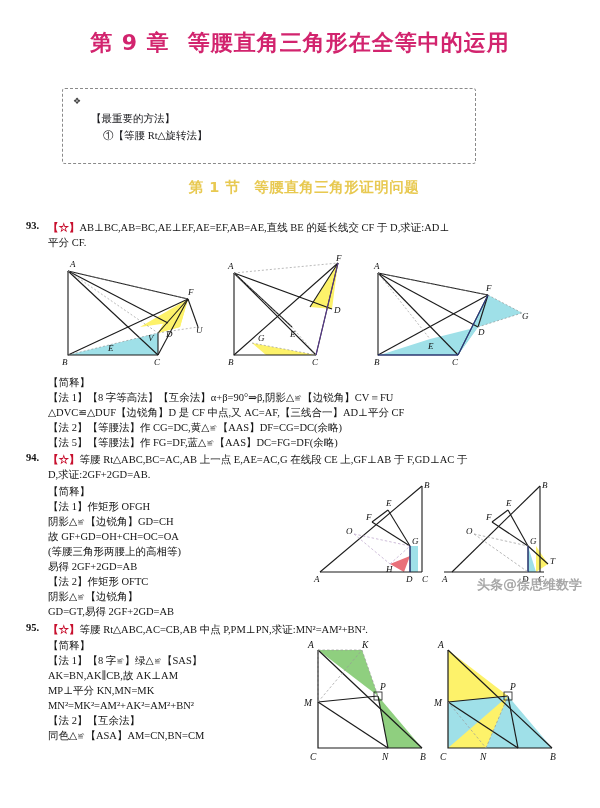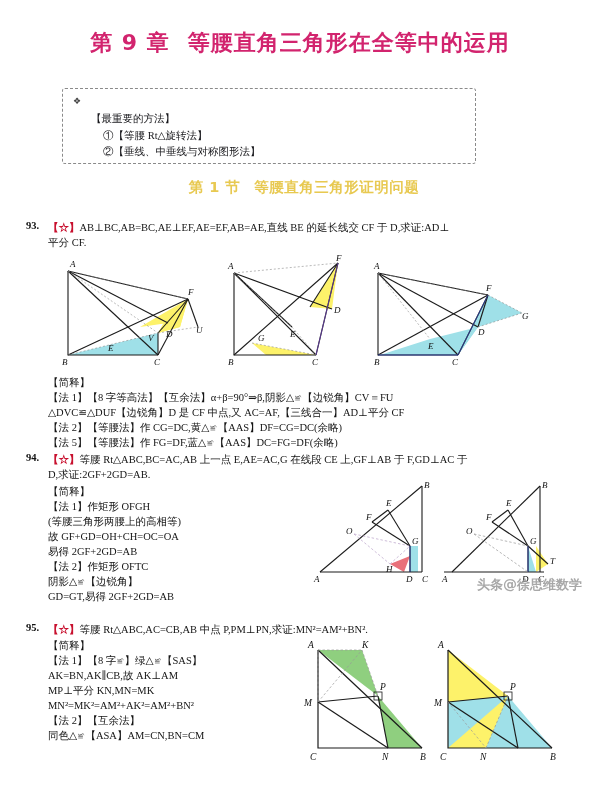--- a/index.html
+++ b/index.html
@@ -95,21 +95,20 @@
 
   <div class="chapter-title">
     <span class="num">第 9 章</span><span>等腰直角三角形在全等中的运用</span>
   </div>
 
   <div class="method-box">
     <span class="bullet">❖</span>
     <div class="method-lines">
       <div>【最重要的方法】</div>
       <div class="ind">①【等腰 Rt△旋转法】</div>
-      <div class="ind">②【垂线、中垂线与对称图形法】</div>
     </div>
   </div>
 
   <div class="section-header">
     <span class="sn">第 1 节</span><span>等腰直角三角形证明问题</span>
   </div>
 
   <div class="prob" style="top:0">
     <div class="pnum" style="top:220px">93.</div>
     <div class="stem" style="top:220px;width:500px">
@@ -235,22 +234,23 @@
   <div class="prob" style="top:0">
     <div class="pnum" style="top:452px">94.</div>
     <div class="stem" style="top:452px;width:520px">
       <div class="txtline"><span class="star">【☆】</span><span>等腰 Rt△ABC,BC=AC,AB 上一点 E,AE=AC,G 在线段 CE 上,GF⊥AB 于 F,GD⊥AC 于</span></div>
       <div class="txtline">D,求证:2GF+2GD=AB.</div>
     </div>
 
     <div class="sol" style="top:484px;width:280px">
       <div class="txtline blue">【简释】</div>
       <div class="txtline">【法 1】作矩形 OFGH</div>
+      <div class="txtline">阴影△≌【边锐角】GD=CH</div>
+      <div class="txtline">故 GF+GD=OH+CH=OC=OA</div>
       <div class="txtline">(等腰三角形两腰上的高相等)</div>
-      <div class="txtline">故 GF+GD=OH+CH=OC=OA</div>
       <div class="txtline">易得 2GF+2GD=AB</div>
       <div class="txtline">【法 2】作矩形 OFTC</div>
       <div class="txtline">阴影△≌【边锐角】</div>
       <div class="txtline">GD=GT,易得 2GF+2GD=AB</div>
     </div>
 
     <div class="fig" style="left:312px;top:478px">
       <svg width="136" height="106" viewBox="0 0 136 106">
         <polygon points="98,68 106,68 106,94 98,94" fill="#9fe0e8" stroke="none"></polygon>
         <polygon points="78,86 98,78 92,94" fill="#e9707a" stroke="none"></polygon>

